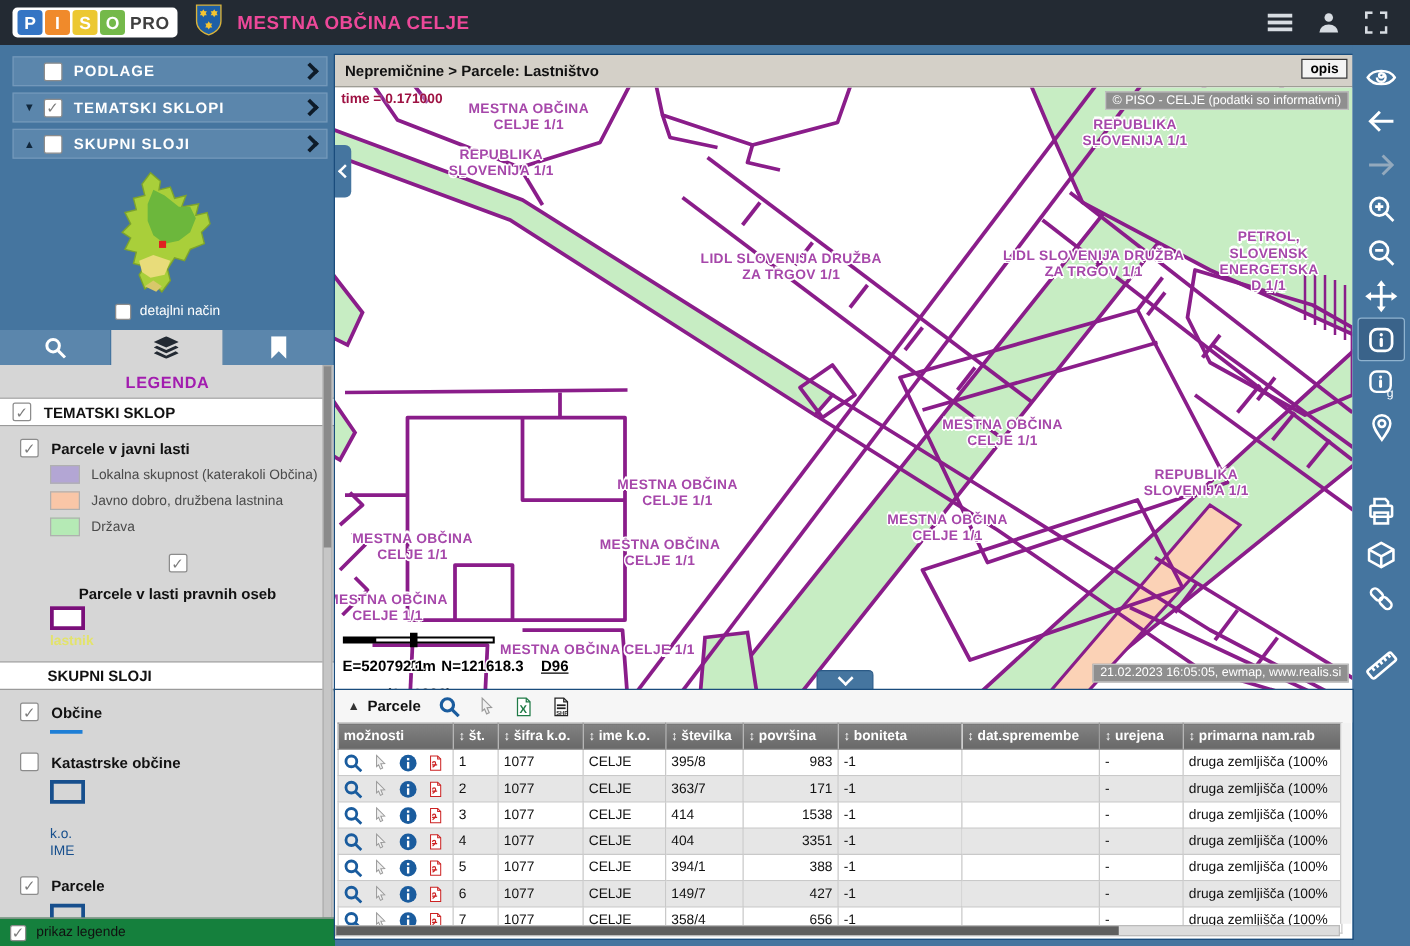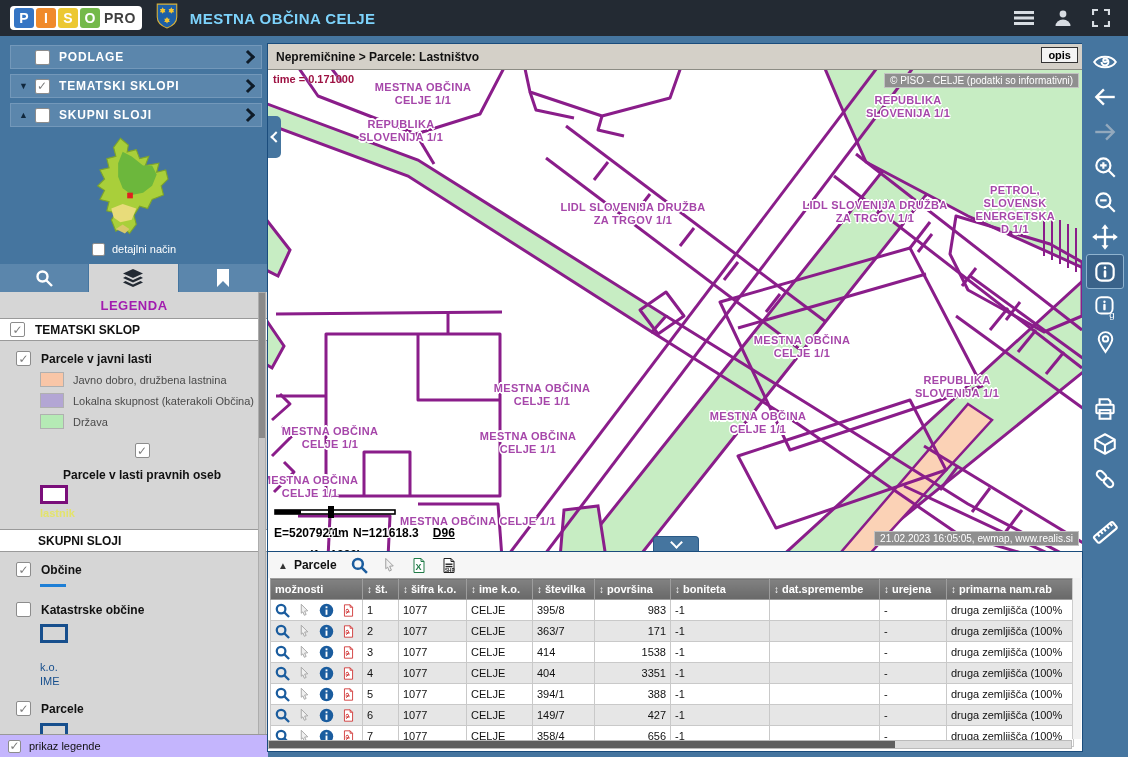--- a/index.html
+++ b/index.html
@@ -5,21 +5,21 @@
   html,body{margin:0;padding:0;background:#2b3440;font-family:"Liberation Sans","DejaVu Sans",sans-serif;}
   .app{position:relative;width:1128px;height:757px;background:#45759f;overflow:hidden;}
 
   
   .topbar{position:absolute;left:0;top:0;width:1128px;height:36px;background:#232a33;display:flex;align-items:center;padding:0 10px;box-sizing:border-box;}
   .logo{display:flex;align-items:center;background:#fff;border-radius:4px;padding:2px 4px;gap:2px;cursor:pointer;}
   .logo .lt{width:20px;height:20px;border-radius:3px;color:#fff;font-weight:bold;font-size:14px;display:flex;align-items:center;justify-content:center;}
   .lt.c0{background:#3575c4}.lt.c1{background:#f08a2b}.lt.c2{background:#ecc832}.lt.c3{background:#74b94a}
   .logo .pro{color:#3f3f3f;font-weight:bold;font-size:14px;padding:0 2px;letter-spacing:.5px;}
   .crest{margin-left:14px;}
-  .apptitle{color:#7dd3fc;font-weight:bold;font-size:15px;letter-spacing:.4px;margin-left:12px;}
+  .apptitle{color:#ec4899;font-weight:bold;font-size:15px;letter-spacing:.4px;margin-left:12px;}
   .top-icons{margin-left:auto;display:flex;align-items:center;gap:20px;padding-right:8px;}
   .tico{cursor:pointer;display:flex;align-items:center;}
 
   
   .sidebar{position:absolute;left:0;top:36px;width:268px;bottom:0;background:#45759f;display:flex;flex-direction:column;}
   .acc{height:22px;margin:2px 6px 3px 10px;background:#5b86ac;border:1px solid #7398ba;display:flex;align-items:center;padding:0 8px;color:#fff;font-weight:bold;font-size:12px;letter-spacing:.8px;cursor:pointer;}
   .acc:first-child{margin-top:9px;}
   .tri{width:16px;color:#10273c;font-size:9px;}
   .cb{width:15px;height:15px;min-width:15px;box-sizing:border-box;background:#fff;border:1px solid #8c8c8c;border-radius:2px;display:inline-flex;align-items:center;justify-content:center;font-size:12px;color:#7c7c7c;font-weight:bold;cursor:pointer;}
   .cb.on::before{content:"✓";}
@@ -37,21 +37,21 @@
   .leg-bar.noCb{padding-left:38px;}
   .leg-item{display:flex;align-items:center;gap:10px;padding:5px 0 3px 16px;font-weight:bold;font-size:12px;color:#111;}
   .leg-sw{display:flex;align-items:center;gap:9px;padding:3px 0 3px 40px;font-size:11px;color:#4a4a4a;}
   .sw{width:22px;height:13px;border:1px solid #b0b0b0;}
   .sw.s0{background:#b3a6d4}.sw.s1{background:#f9c6a7}.sw.s2{background:#b5eab5}
   .sw-outline{width:22px;height:13px;background:#fff;border:3px solid #7a0f7a;margin-left:40px;}
   .lastnik{padding-left:40px;color:#e3e36b;font-weight:bold;font-size:11px;margin-top:3px;}
   .sw-line{width:26px;border-top:3px solid #1e7fd6;margin-left:40px;margin-top:4px;margin-bottom:2px;}
   .sw-rect{width:22px;height:13px;border:3px solid #174f8d;margin-left:40px;margin-top:4px;}
   .sw-sub{padding-left:40px;color:#174f8d;font-size:11px;line-height:14px;margin-top:17px;}
-  .leg-footer{position:absolute;left:0;right:0;bottom:0;height:22px;background:#c4b5fd;border-top:1px solid #999;display:flex;align-items:center;gap:8px;padding-left:8px;font-size:11px;color:#111;}
+  .leg-footer{position:absolute;left:0;right:0;bottom:0;height:22px;background:#15803d;border-top:1px solid #999;display:flex;align-items:center;gap:8px;padding-left:8px;font-size:11px;color:#111;}
   .leg-scroll{position:absolute;right:2px;top:0;bottom:22px;width:8px;background:#c6c6c6;border:1px solid #adadad;box-sizing:border-box;}
   .leg-thumb{position:absolute;left:0;right:0;top:0;height:145px;background:#8a8a8a;cursor:pointer;}
 
   
   .map-panel{position:absolute;left:268px;top:44px;width:814px;height:508px;background:#fff;outline:1px solid #1a4c7c;}
   .bcbar{position:relative;height:26px;background:#d4d0c8;border-bottom:1px solid #8c8c84;display:flex;align-items:center;box-sizing:border-box;}
   .bctext{font-weight:bold;font-size:12px;color:#111;padding-left:8px;}
   .opis{position:absolute;right:4px;top:3px;background:#f4f4f4;border:1px solid #333;font-size:11px;font-weight:bold;padding:1px 6px;cursor:pointer;}
   .canvas{position:absolute;left:0;top:26px;width:814px;height:482px;background:#fff;overflow:hidden;}
   .map-svg{position:absolute;left:0;top:0;width:814px;height:482px;}
@@ -209,26 +209,26 @@
       <div class="leg-bar">
         <span class="cb on"></span>
         <span>TEMATSKI SKLOP</span>
       </div>
 
       <div class="leg-item">
         <span class="cb on"></span>
         <span>Parcele v javni lasti</span>
       </div>
       <div class="leg-sw">
+        <span class="sw s0"></span>
+        <span>Lokalna skupnost (katerakoli Občina)</span>
+      </div>
+      <div class="leg-sw">
         <span class="sw s1"></span>
         <span>Javno dobro, družbena lastnina</span>
-      </div>
-      <div class="leg-sw">
-        <span class="sw s0"></span>
-        <span>Lokalna skupnost (katerakoli Občina)</span>
       </div>
       <div class="leg-sw">
         <span class="sw s2"></span>
         <span>Država</span>
       </div>
 
       <div class="leg-item" style="margin-top:6px;flex-direction:column;">
         <span class="cb on"></span>
         <span>Parcele v lasti pravnih oseb</span>
       </div>

